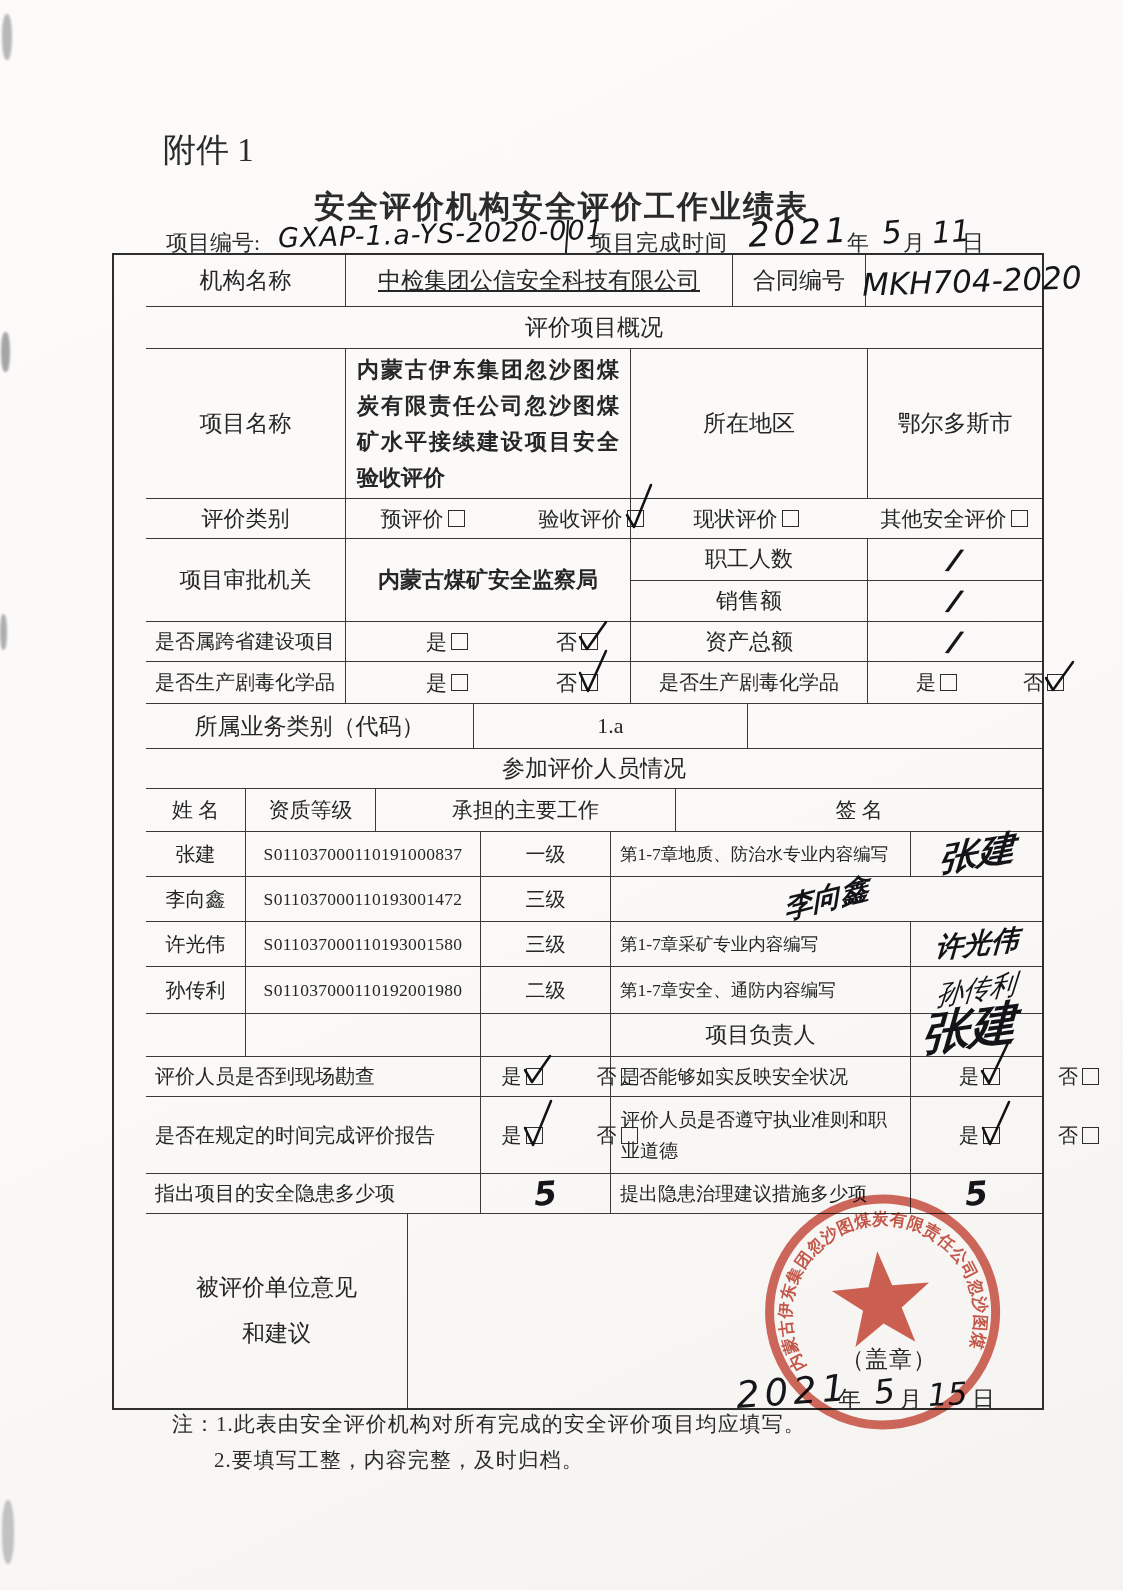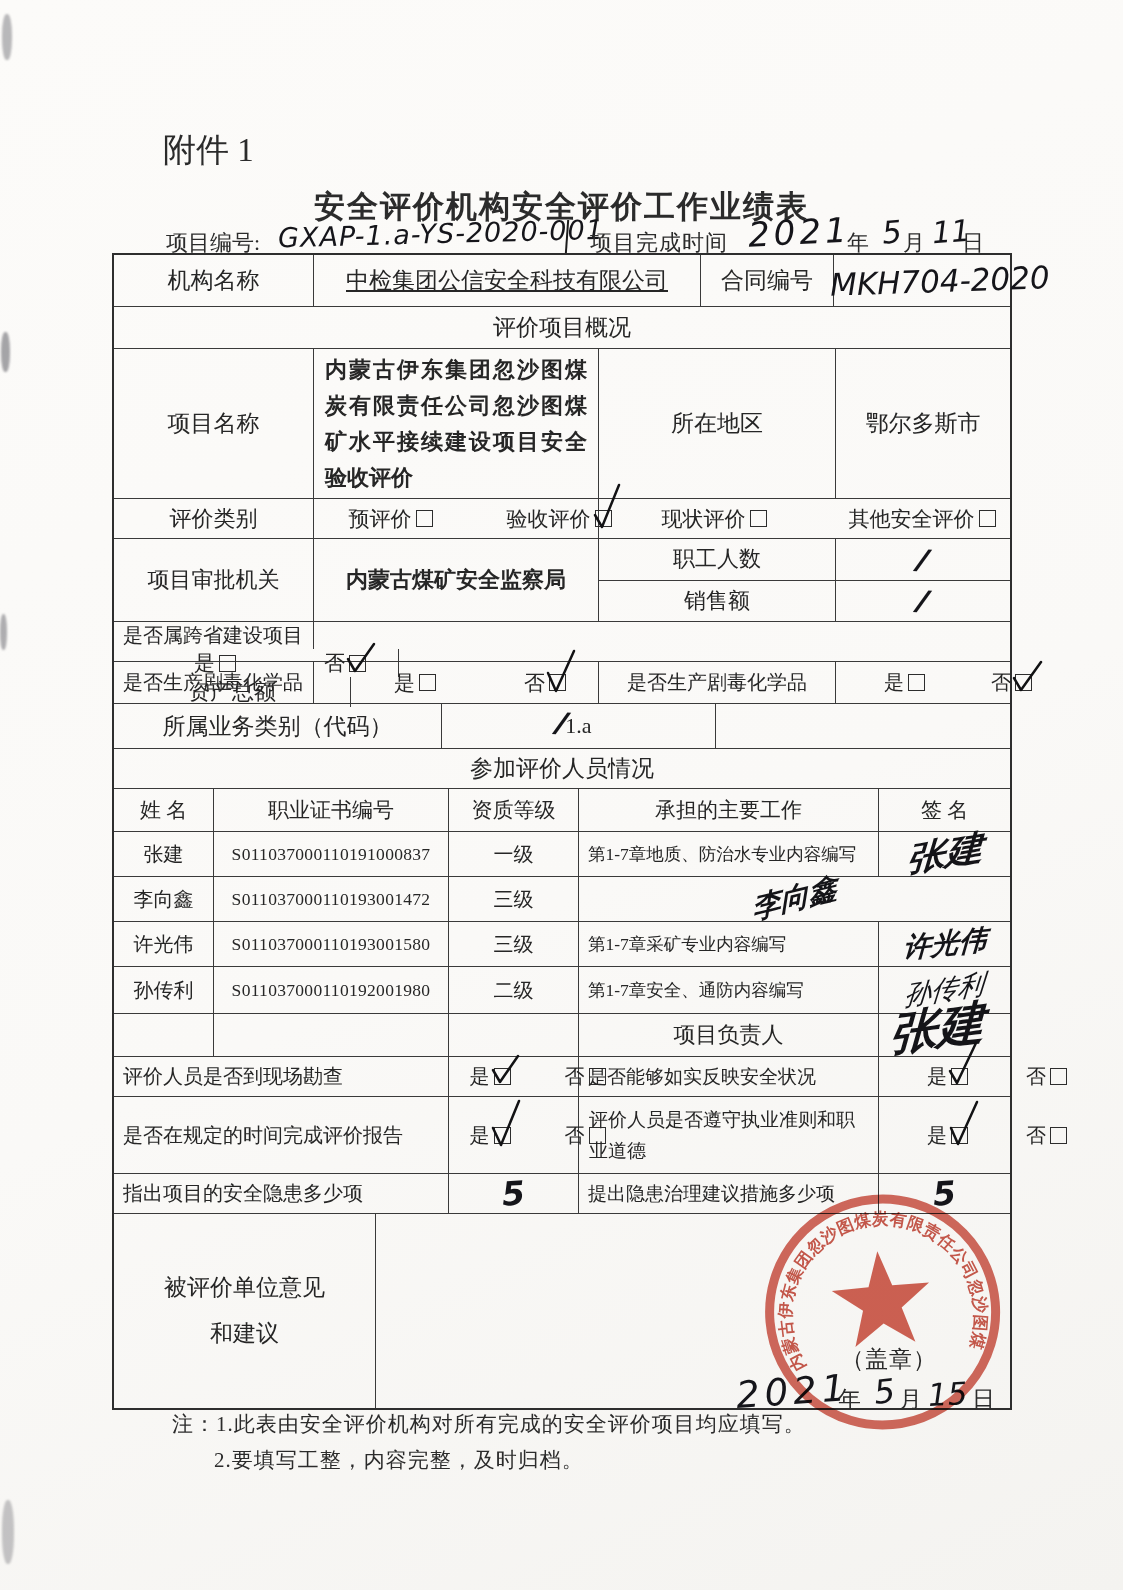--- a/index.html
+++ b/index.html
@@ -4,21 +4,21 @@
 <style>
   html,body{margin:0;padding:0;background:#cfcfcf;}
   .page{position:relative;width:1123px;height:1590px;margin:0 auto;overflow:hidden;
         background:linear-gradient(155deg,#fcfbf9 0%,#faf9f7 55%,#f4f3f0 100%);
         font-family:"Liberation Serif","DejaVu Serif",serif;color:#262626;}
   .abs{position:absolute;}
   .printed{color:#2b2b2b;}
   .hw{font-family:"DejaVu Sans","Liberation Sans",sans-serif;font-style:italic;color:#15151a;}
 
   
-  .tbl{position:absolute;left:112px;top:253px;width:896px;border:2.2px solid #2e2e2e;background:transparent;}
+  .tbl{position:absolute;left:112px;top:253px;width:896px;border:2.2px solid #2e2e2e;background:transparent;padding-left:32px;}
   .r{display:flex;border-bottom:1.5px solid #3a3a3a;box-sizing:border-box;}
   .r.noline{border-bottom:none;}
   .c{border-right:1.5px solid #3a3a3a;box-sizing:border-box;display:flex;align-items:center;justify-content:center;position:relative;flex:0 0 auto;}
   .c.last{border-right:none;flex:1 1 auto;}
   .c.left{justify-content:flex-start;}
   .c.col{flex-direction:column;}
   .pad{padding-left:9px;} .f19{font-size:19px;} .f20{font-size:20px;} .f21{font-size:21px;}
   .f22{font-size:22px;} .f23{font-size:23px;}
   .cert{font-size:17.5px;letter-spacing:.3px;}
   .worktxt{font-size:17.5px;}
@@ -142,21 +142,21 @@
         </div>
         <div class="sub">
           <div class="c f22" style="width:237px;">销售额</div>
           <div class="c last">
               <span class="hw slash">/</span>
             </div>
         </div>
       </div>
     </div>
 
-    <div class="r" style="height:40px;flex-direction:column;">
+    <div class="r" style="height:40px;">
       <div class="c f20 left pad" style="width:200px;">是否属跨省建设项目</div>
       <div class="c" style="width:285px;">
         <div class="optgrp f21" style="gap:40px;">
           <span class="opt">
               <span>是</span>
               <span class="cb"></span>
             </span>
           <span class="opt">
               <span>否</span>
               <span class="cb">
@@ -215,21 +215,20 @@
       <div class="c f22" style="width:274px;">1.a</div>
       <div class="c last"></div>
     </div>
 
     <div class="r" style="height:40px;">
       <div class="c last f23">参加评价人员情况</div>
     </div>
 
     <div class="r" style="height:43px;">
       <div class="c f21" style="width:100px;">姓  名</div>
-      <div class="c f21" style="width:235px;">职业证书编号</div>
       <div class="c f21" style="width:130px;">资质等级</div>
       <div class="c f21" style="width:300px;">承担的主要工作</div>
       <div class="c last f21">签  名</div>
     </div>
 
     <div class="r" style="height:45px;">
       <div class="c f20" style="width:100px;">张建</div>
       <div class="c cert" style="width:235px;">S011037000110191000837</div>
       <div class="c f20" style="width:130px;">一级</div>
       <div class="c worktxt left pad" style="width:300px;">第1-7章地质、防治水专业内容编写</div>

